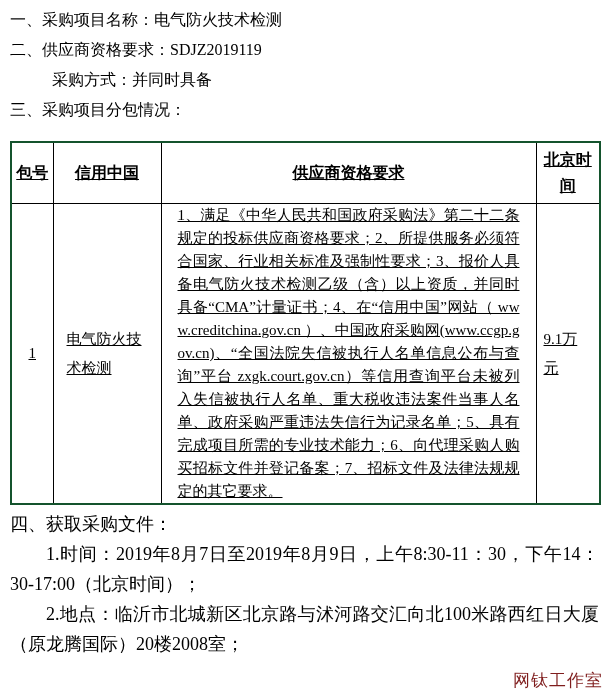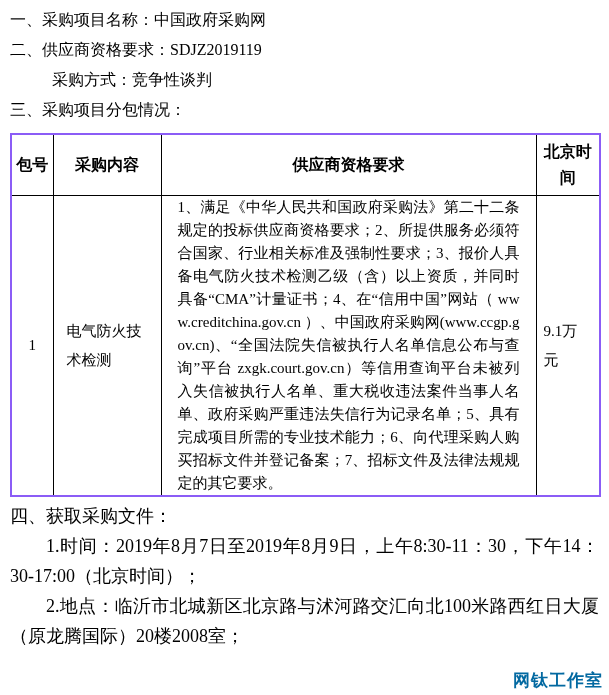--- a/index.html
+++ b/index.html
@@ -12,22 +12,23 @@
   .page { padding: 5px 10px 0 10px; }
 
   .toplines p {
     margin: 0; font-size: 16px; line-height: 30px;
     white-space: nowrap;
   }
   .toplines p.indent1 { padding-left: 42px; }
 
   table.pkg-table {
     border-collapse: collapse; table-layout: fixed;
-    width: 589px; margin-top: 8px;
-    border: 2px solid #8b5cf6;
+    width: 589px; margin-top: 16px;
+    border: 2px solid #14532d;
+    text-decoration: underline;
   }
   .pkg-table th, .pkg-table td {
     border: 1px solid #000;
     vertical-align: middle;
   }
   .pkg-table thead th {
     font-weight: bold; font-size: 16px;
     text-align: center; line-height: 26px;
     padding: 4px 0;
   }
@@ -54,52 +55,52 @@
     position: absolute; right: 6px; bottom: 3px;
     font-size: 17px; letter-spacing: 1px;
   }
 </style>
 </head>
 <body>
 
 <div class="page">
 
   <div class="toplines">
-    <p>一、采购项目名称：中国政府采购网</p>
+    <p>一、采购项目名称：电气防火技术检测</p>
     <p>二、供应商资格要求：SDJZ2019119</p>
-    <p class="indent1">采购方式：竞争性谈判</p>
+    <p class="indent1">采购方式：并同时具备</p>
     <p>三、采购项目分包情况：</p>
   </div>
 
   <table class="pkg-table">
     <colgroup>
       <col style="width:42px">
       <col style="width:108px">
       <col style="width:375px">
       <col style="width:64px">
     </colgroup>
     <thead>
       <tr>
         <th class="h-pkgno">包号</th>
-        <th>采购内容</th>
+        <th>信用中国</th>
         <th>供应商资格要求</th>
         <th class="h-budget">北京时间</th>
       </tr>
     </thead>
     <tbody>
       <tr>
         <td class="c-pkgno">1</td>
         <td class="c-content">电气防火技术检测</td>
         <td class="c-req">1、满足《中华人民共和国政府采购法》第二十二条规定的投标供应商资格要求；2、所提供服务必须符合国家、行业相关标准及强制性要求；3、报价人具备电气防火技术检测乙级（含）以上资质，并同时具备“CMA”计量证书；4、在“信用中国”网站（ www.creditchina.gov.cn ）、中国政府采购网(www.ccgp.gov.cn)、“全国法院失信被执行人名单信息公布与查询”平台 zxgk.court.gov.cn）等信用查询平台未被列入失信被执行人名单、重大税收违法案件当事人名单、政府采购严重违法失信行为记录名单；5、具有完成项目所需的专业技术能力；6、向代理采购人购买招标文件并登记备案；7、招标文件及法律法规规定的其它要求。</td>
         <td class="c-budget">9.1万元</td>
       </tr>
     </tbody>
   </table>
 
   <div class="bottom">
     <p>四、获取采购文件：</p>
     <p class="indent2">1.时间：2019年8月7日至2019年8月9日，上午8:30-11：30，下午14：30-17:00（北京时间）；</p>
     <p class="indent2">2.地点：临沂市北城新区北京路与沭河路交汇向北100米路西红日大厦（原龙腾国际）20楼2008室；</p>
   </div>
 
-  <div class="watermark" style="color: #0369a1; font-weight: bold;">网钛工作室</div>
+  <div class="watermark" style="color: #7f1d1d;">网钛工作室</div>
 
 </div>
 
 </body></html>

